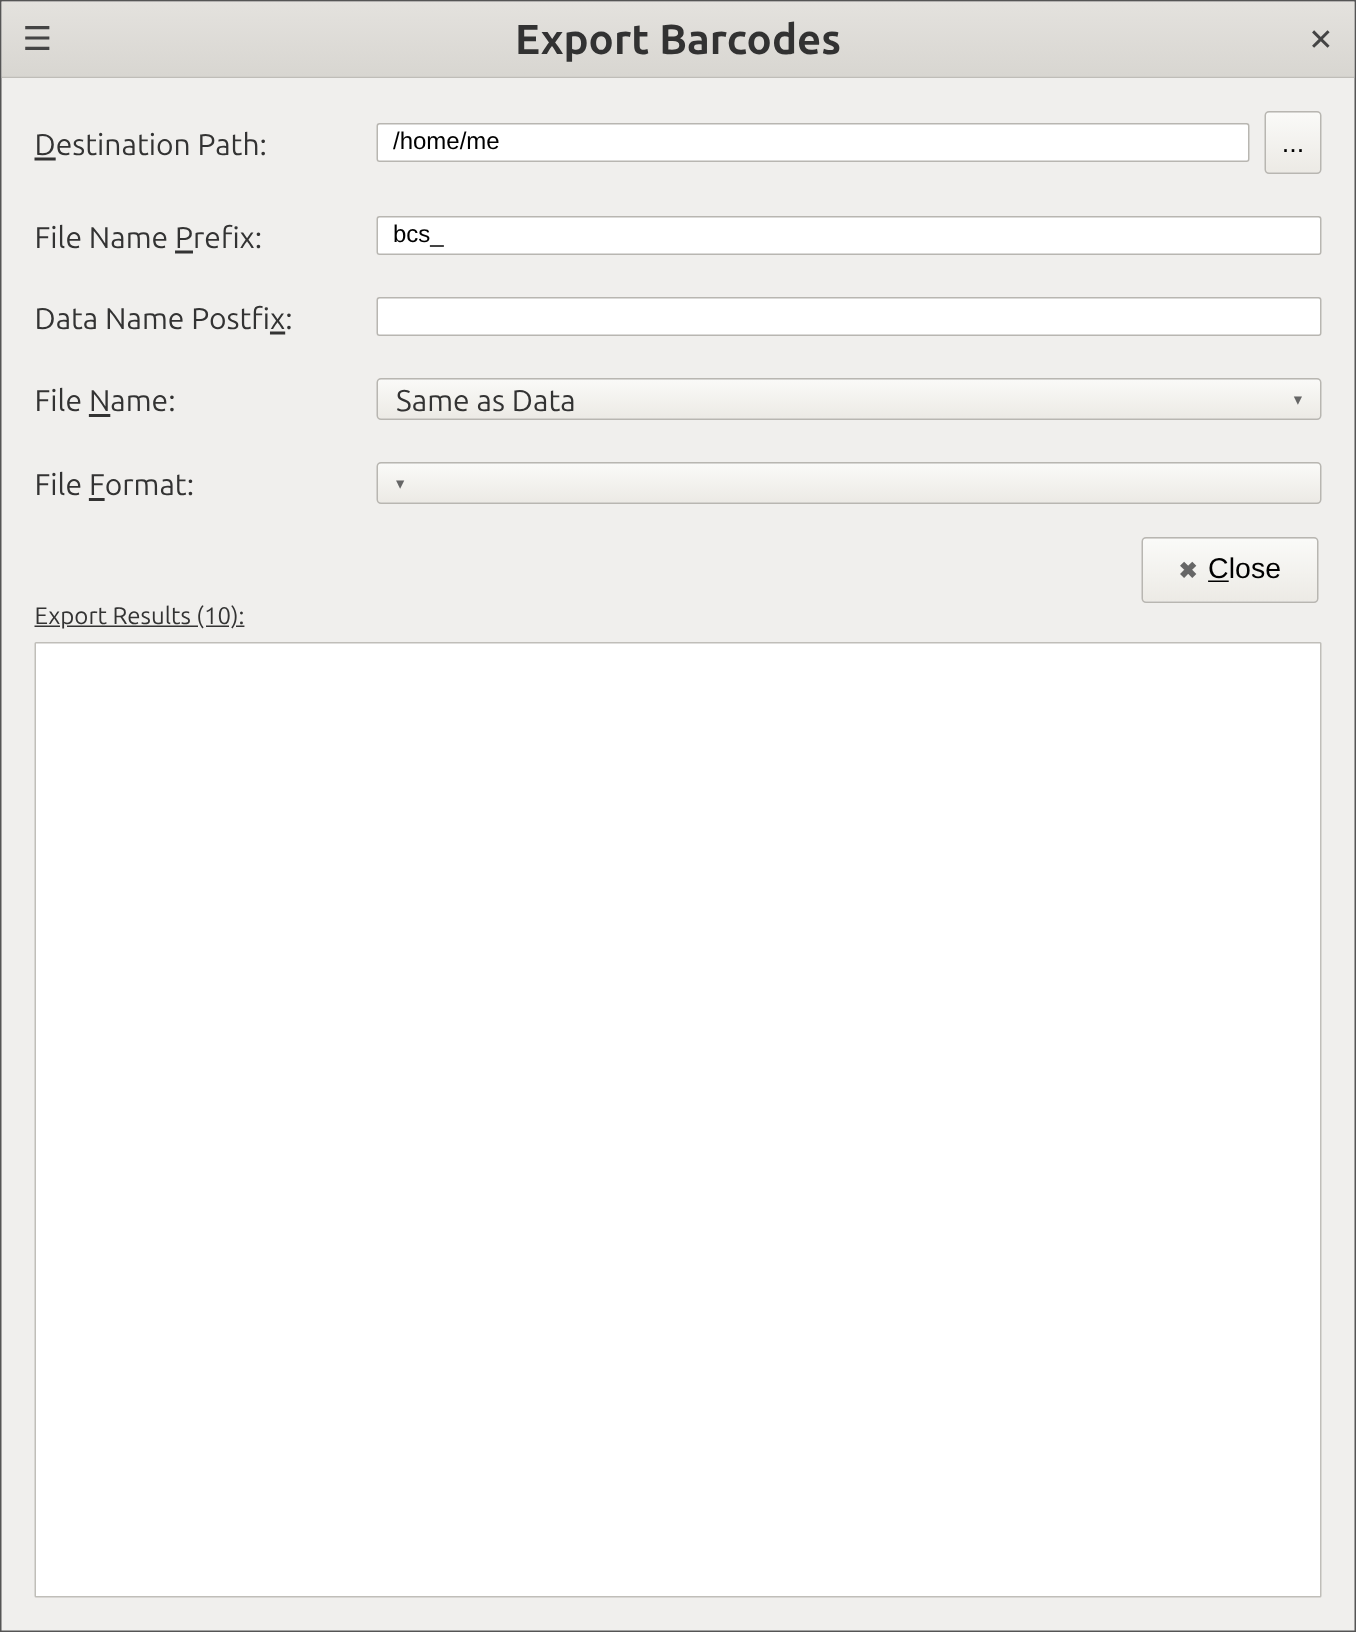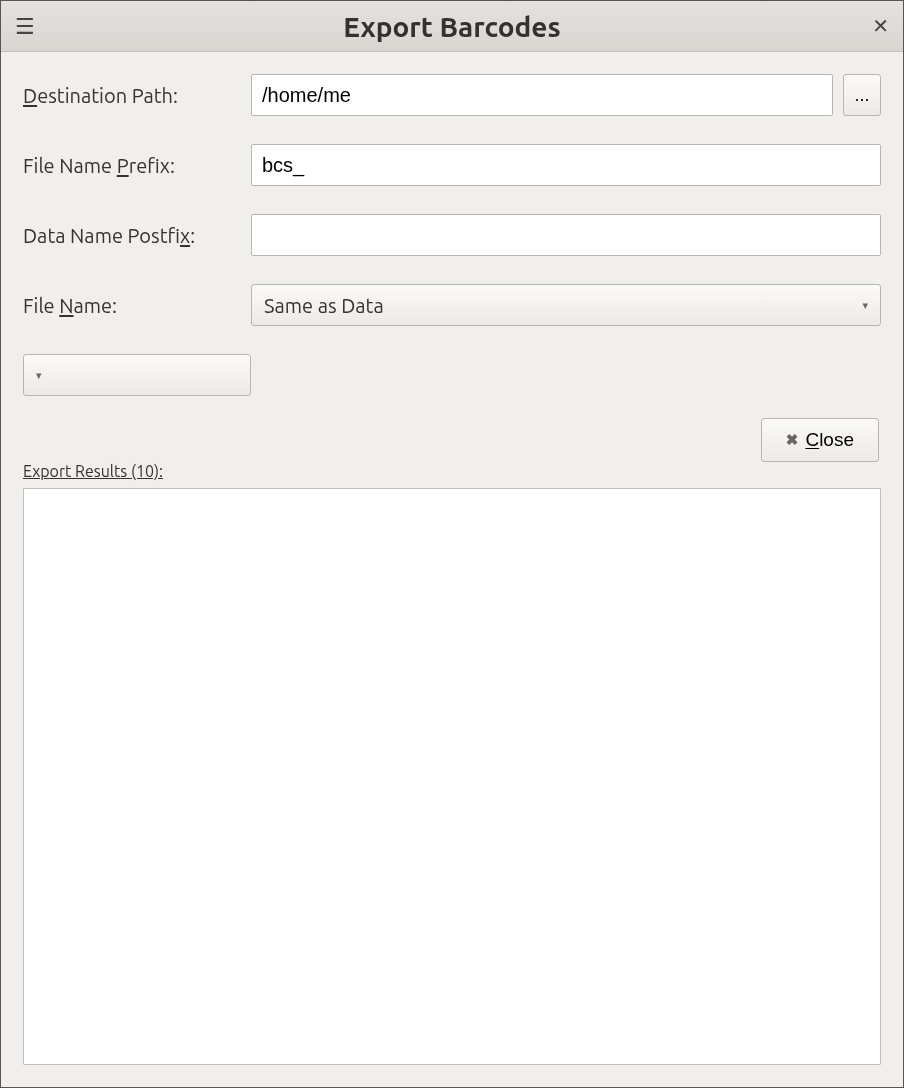--- a/index.html
+++ b/index.html
@@ -64,24 +64,24 @@
   .label {
     font-size: 20px;
     color: #333;
     white-space: nowrap;
   }
   .label .mnemonic {
     text-decoration: underline;
     text-underline-offset: 2px;
   }
   .text-input {
-    height: 42px;
+    height: 26px;
     border: 1px solid #b8b6b1;
     background: #fff;
-    font-size: 20px;
+    font-size: 16px;
     padding: 0 10px;
     outline: none;
     width: 100%;
     border-radius: 2px;
   }
   .dest-row {
     display: flex;
     gap: 10px;
     align-items: center;
   }
@@ -94,21 +94,21 @@
     border: 1px solid #b8b6b1;
     background: linear-gradient(to bottom, #fafaf8, #eceae5);
     border-radius: 3px;
     cursor: pointer;
     display: flex;
     align-items: center;
     justify-content: center;
     font-size: 18px;
   }
   .combo {
-    height: 42px;
+    height: 28px;
     border: 1px solid #b8b6b1;
     background: linear-gradient(to bottom, #fafaf8, #eceae5);
     border-radius: 3px;
     display: flex;
     align-items: center;
     padding: 0 12px;
     justify-content: space-between;
     font-size: 20px;
     cursor: pointer;
   }
@@ -187,20 +187,21 @@
 
     <div class="label"><span>Data Name Postfi</span><span class="mnemonic">x</span><span>:</span></div>
     <input class="text-input" type="text" value="" style="">
 
     <div class="label"><span>File </span><span class="mnemonic">N</span><span>ame:</span></div>
     <div class="combo">
       <span>Same as Data</span>
       <span class="chevron">▾</span>
     </div>
 
+    <div class="label"><span>File </span><span class="mnemonic">F</span><span>ormat:</span></div>
     <div class="combo">
       <span class="chevron">▾</span>
     </div>
 
   </div>
 
   <div class="button-row">
     <button class="btn">
       <span class="x-icon">✖</span>
       <span><span></span><span class="mnemonic">C</span><span>lose</span></span>

